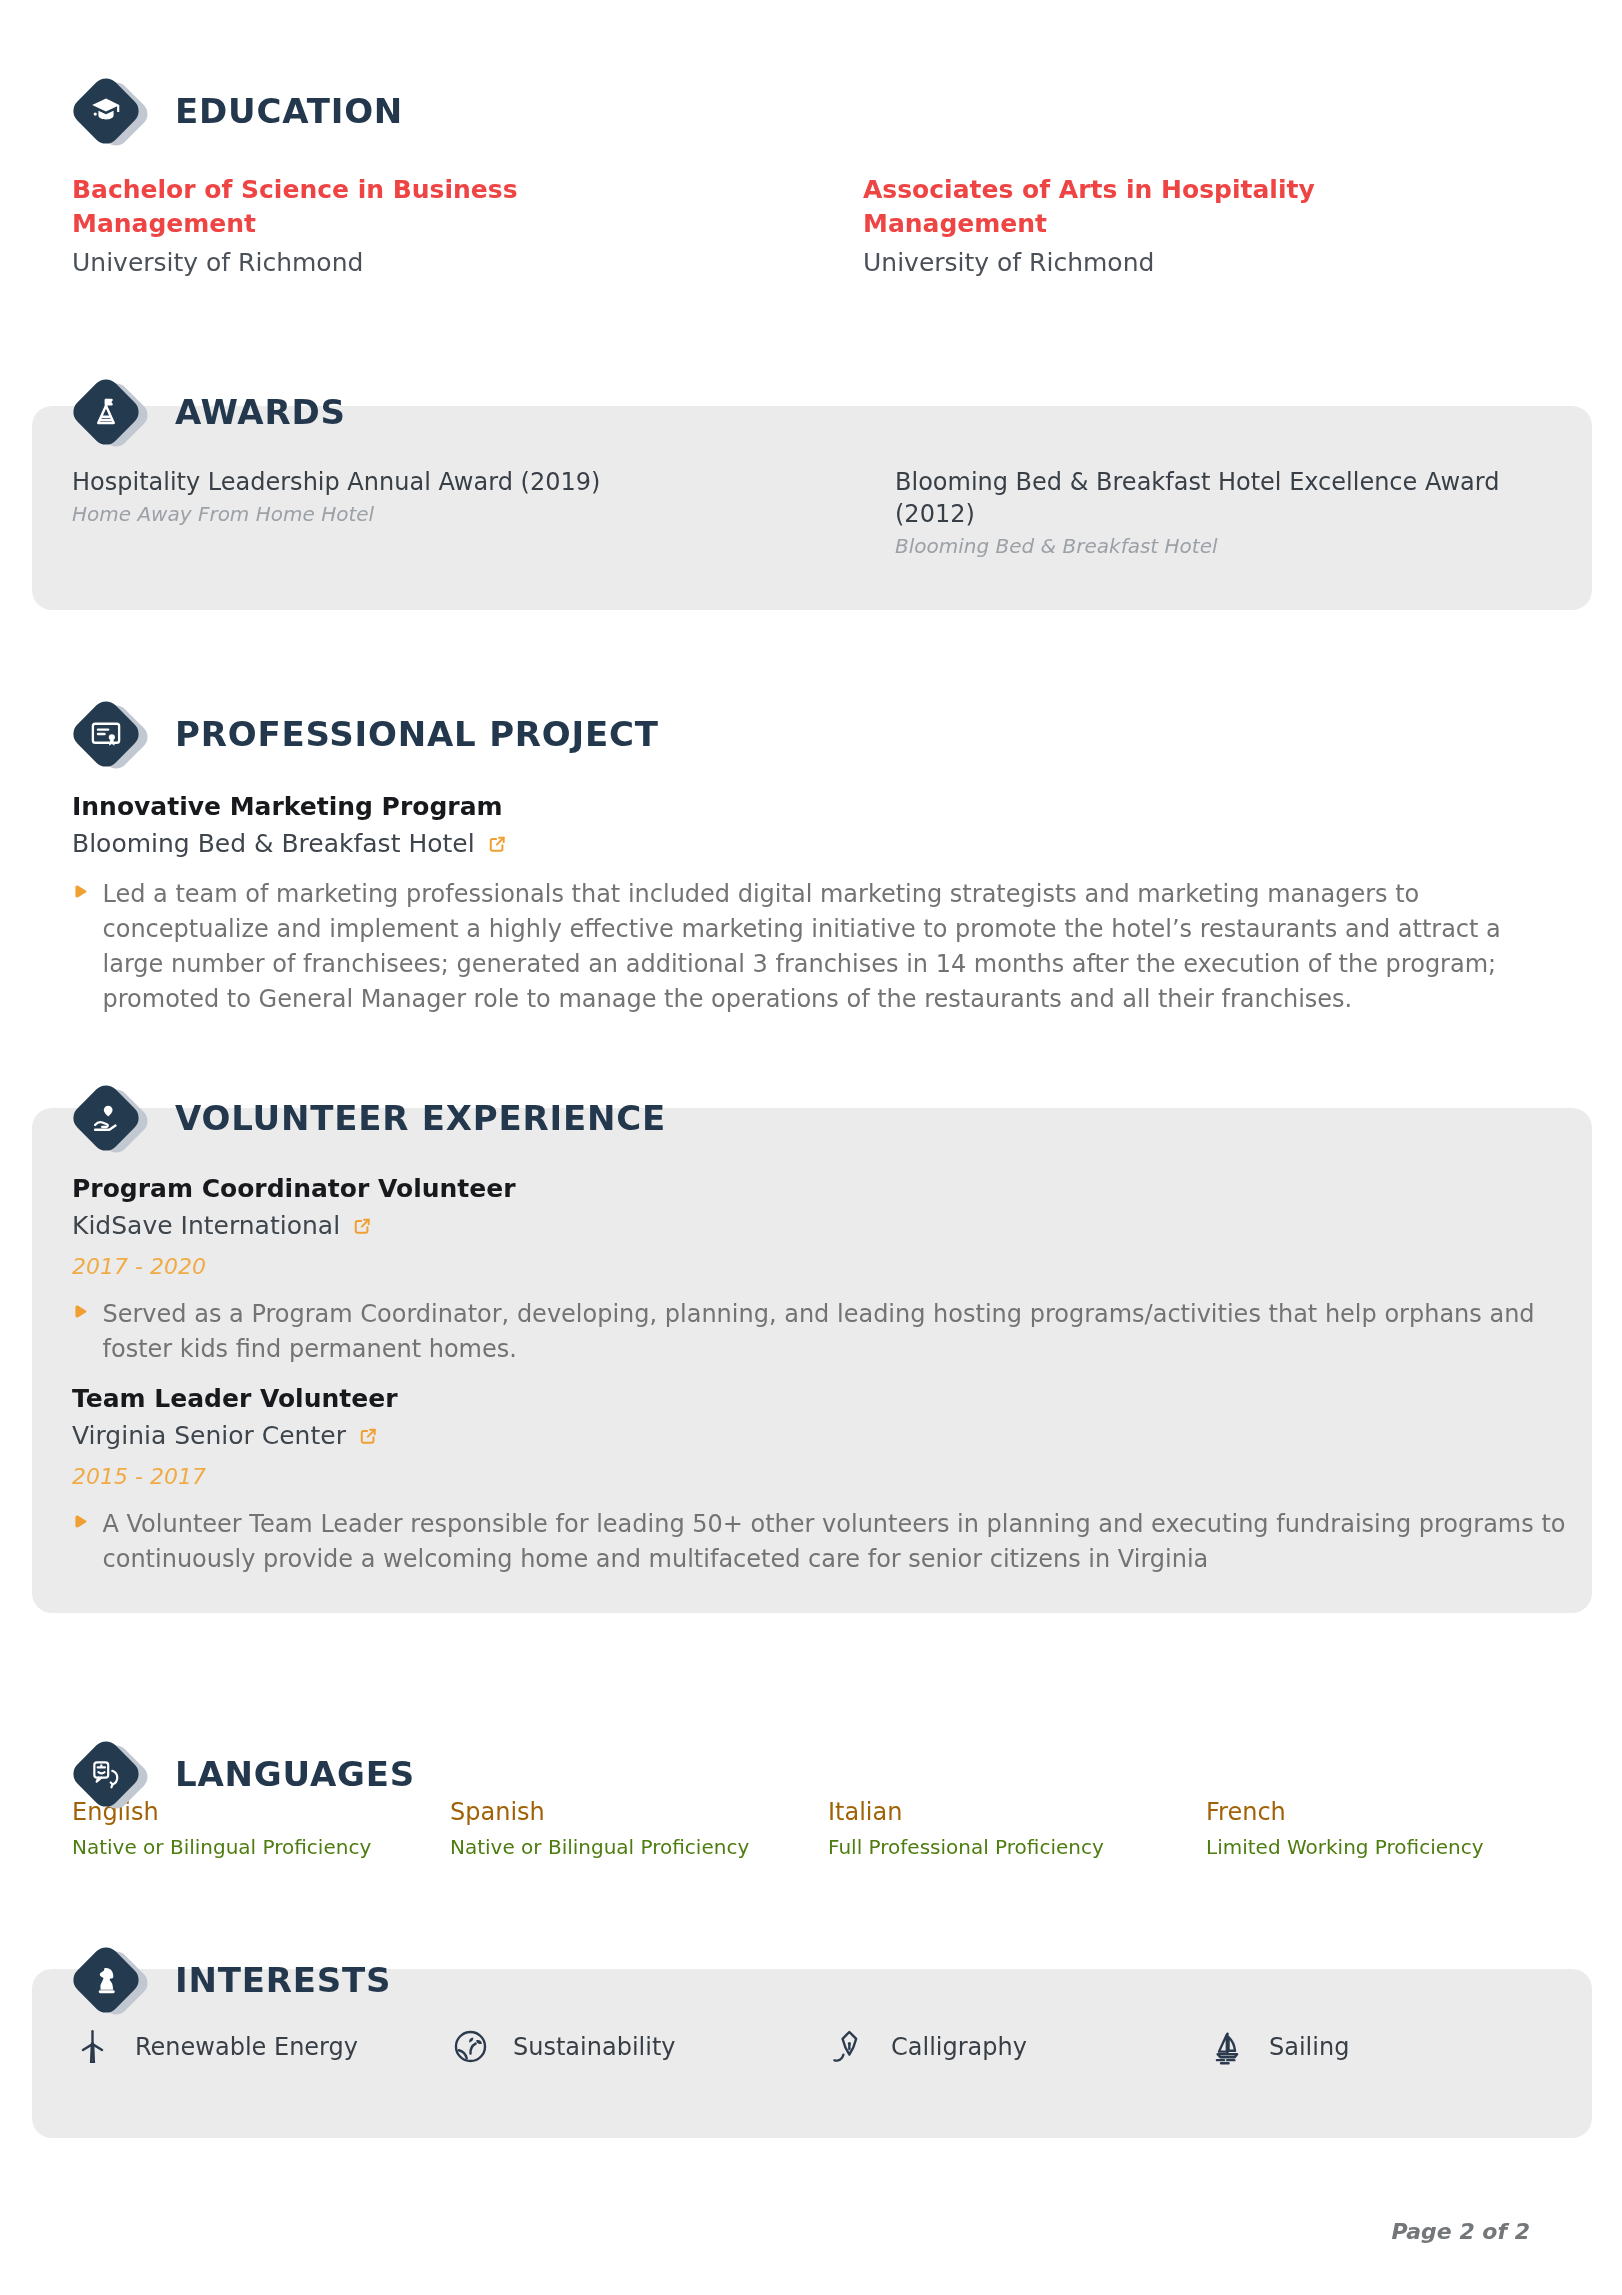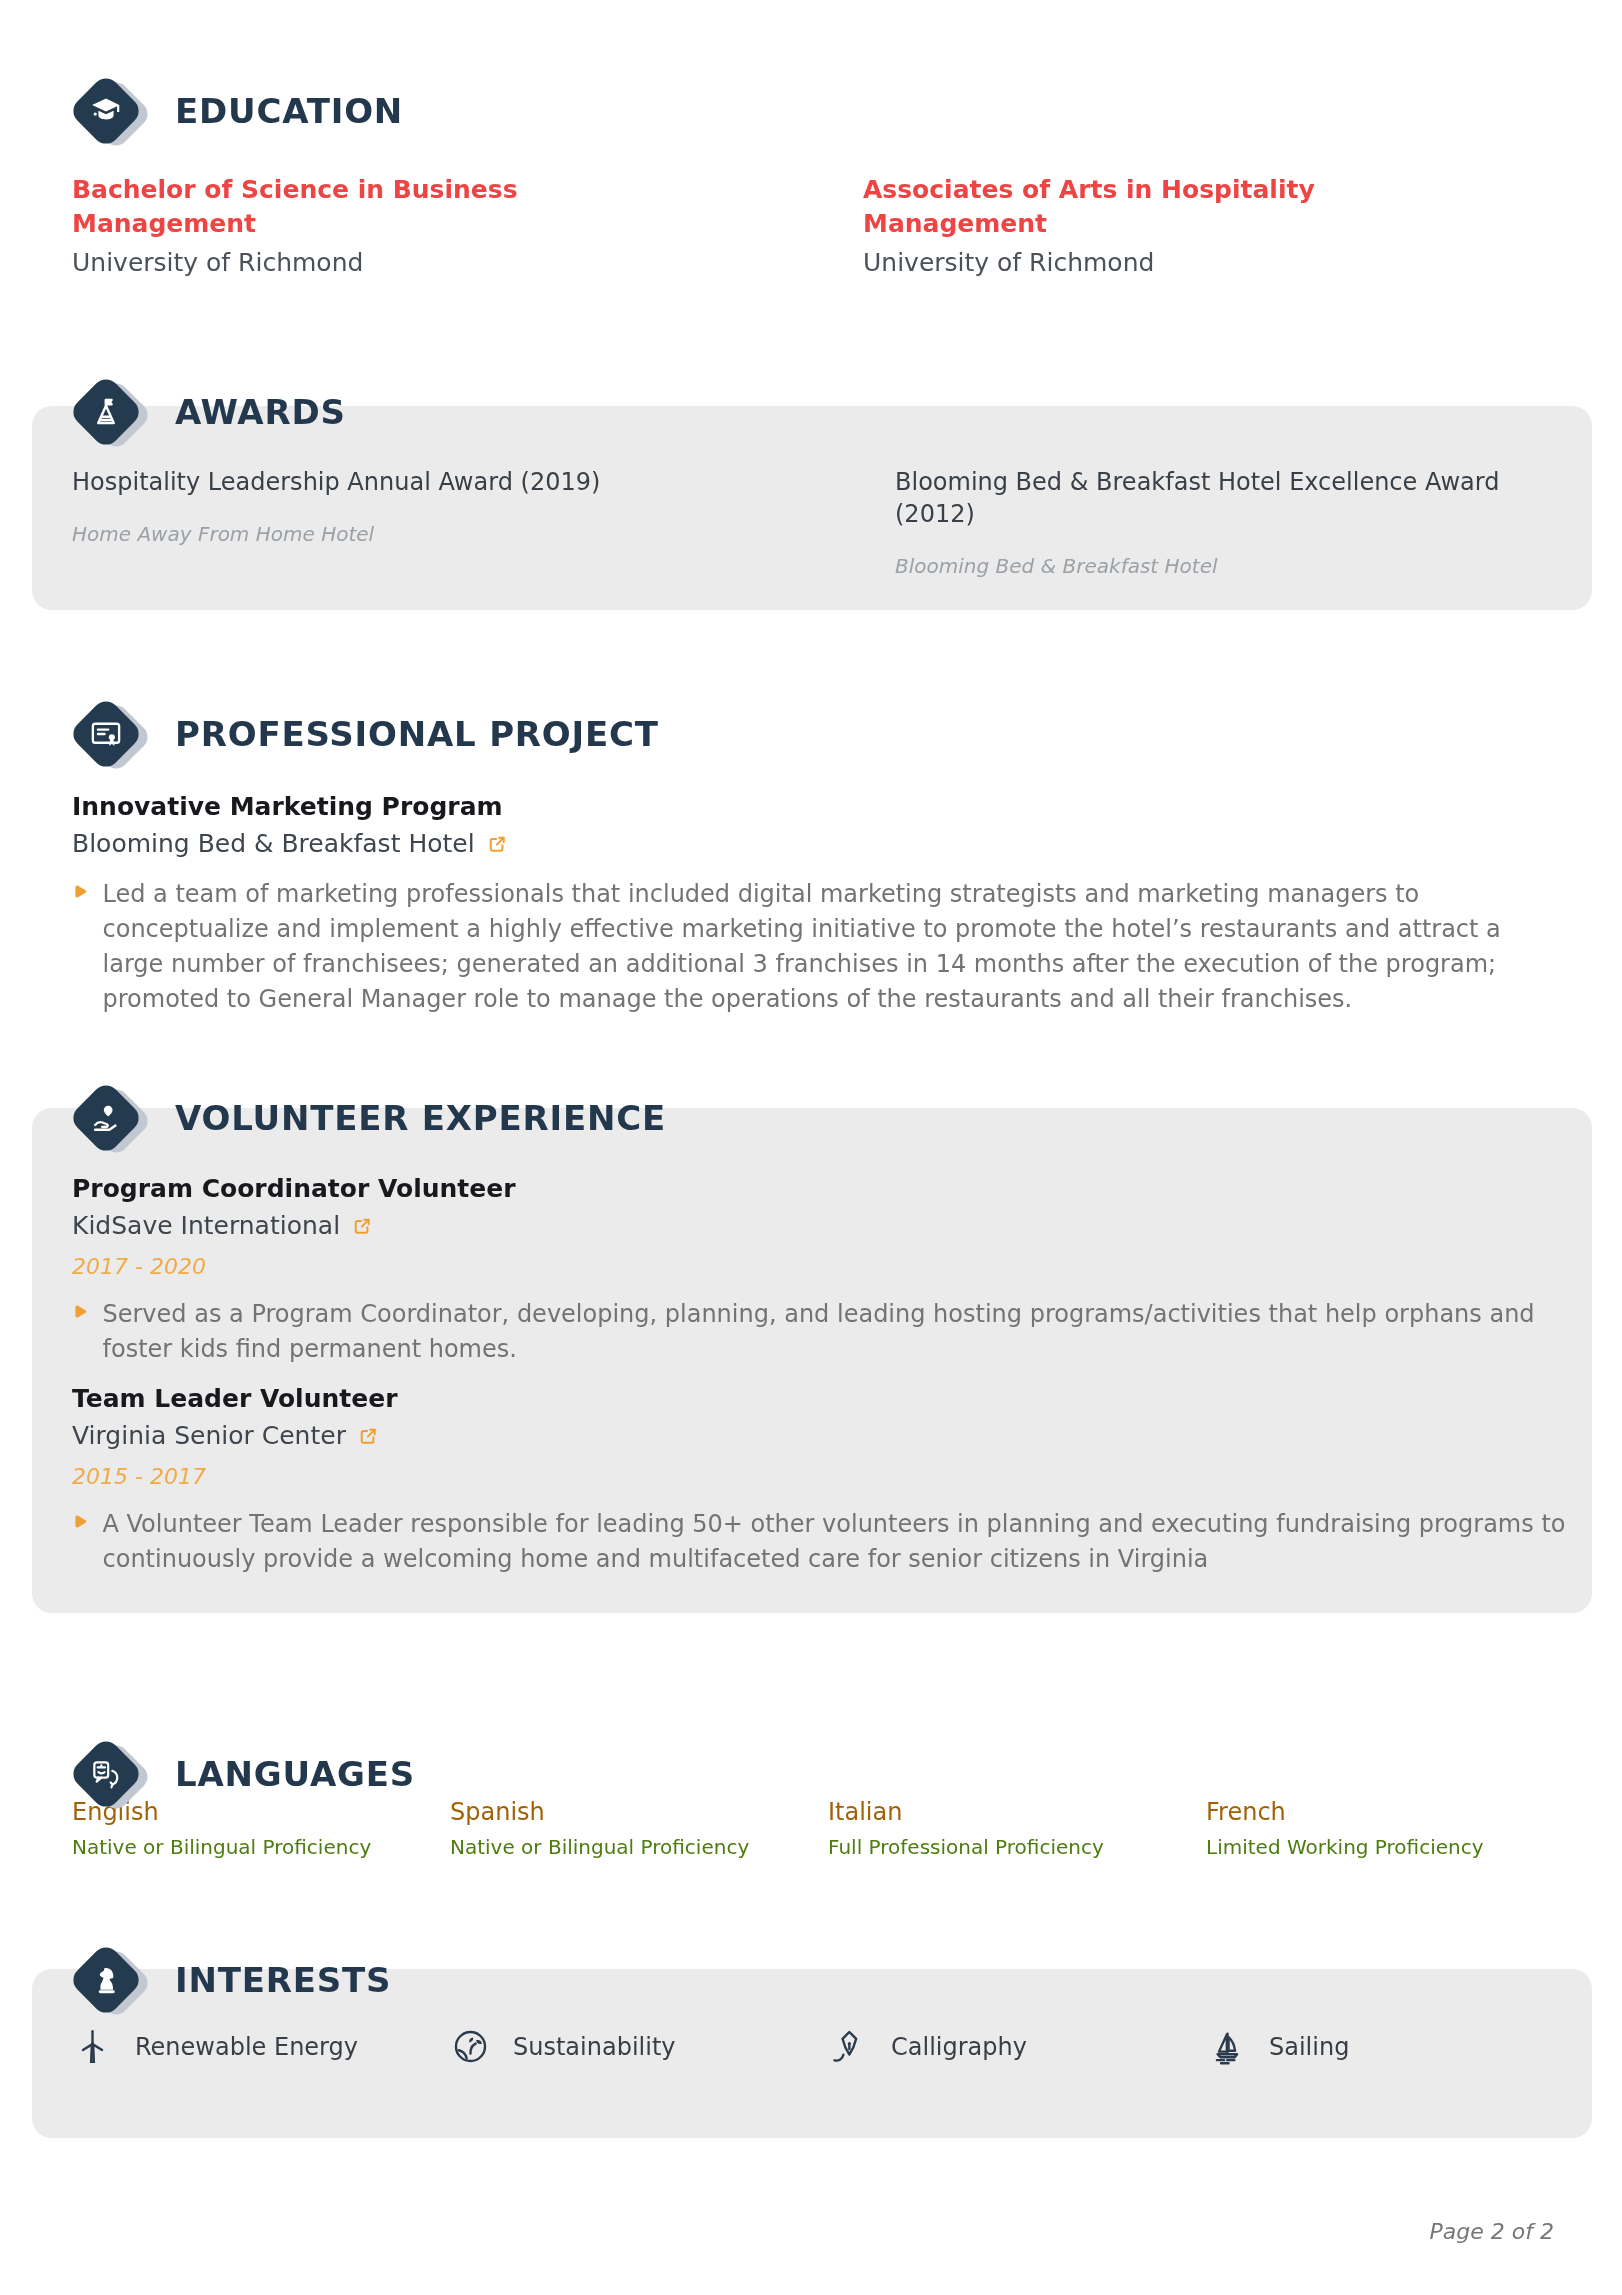--- a/index.html
+++ b/index.html
@@ -35,41 +35,41 @@
 
   
   .abs { position:absolute; z-index:2; }
   .grid2 { display:grid; grid-template-columns:791px 1fr; }
   .grid4 { display:grid; grid-template-columns:repeat(4, 1fr); }
 
   .degree { font-size:25px; font-weight:bold; color:#ef4444; line-height:34px; max-width:541px; }
   .school { font-size:25px; font-weight:normal; color:#4b5158; margin-top:6.8px; }
 
   .award-name { font-size:24px; color:#383f46; line-height:32px; max-width:710px; }
-  .award-org  { font-size:20px; font-style:italic; color:#9ba1a7; margin-top:24px; }
+  .award-org  { font-size:20px; font-style:italic; color:#9ba1a7; margin-top:4px; }
 
   .item-role { font-size:25px; font-weight:bold; color:#17191c; }
   .org-row   { display:flex; align-items:center; gap:12px; margin-top:8.4px; }
   .org-name  { font-size:25px; color:#3e454c; }
   .ext-link svg { width:20px; height:20px; display:block; }
   .dates { font-size:22px; font-style:italic; color:#f0ab46; margin-top:13.5px; }
 
   .bullet-row { display:flex; gap:13.5px; margin-top:18.6px; width:1497px; }
   .bullet-glyph { flex:0 0 17px; margin-top:6px; }
   .bullet-glyph svg { width:17px; height:17px; display:block; }
   .bullet-text { font-size:24px; color:#737373; line-height:35px; }
 
   .lang-name  { font-size:24px; color:#a16207; }
   .lang-level { font-size:20px; color:#4d7c0f; margin-top:9px; }
 
   .interest-item { display:flex; align-items:center; gap:22px; }
   .interest-item svg { width:41px; height:41px; flex:0 0 41px; }
   .interest-label { font-size:24px; color:#373e45; }
 
-  #footer { position:absolute; right:68px; top:2219px; font-size:22px; font-style:italic; color:#74777a; z-index:2; }
+  #footer { position:absolute; right:92px; top:2219px; font-size:22px; font-style:italic; color:#74777a; z-index:2;font-weight:bold; }
 </style>
 </head>
 <body>
 
 <div class="sec-head" style="top:71px;">
   <div class="icon-diamond">
     <span class="dshadow"></span>
     <span class="dshape">
       <svg viewBox="0 0 24 24">
         <path d="M12 3 2.5 7.4 12 11.8l7.6-3.5v3.9h1.5V7.4Z" fill="#fff"></path>

